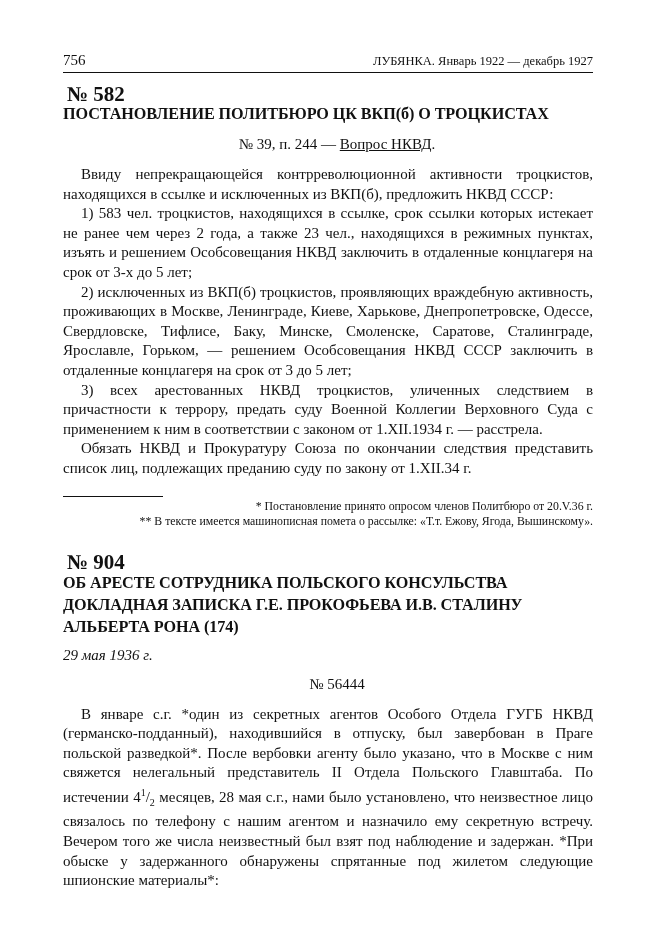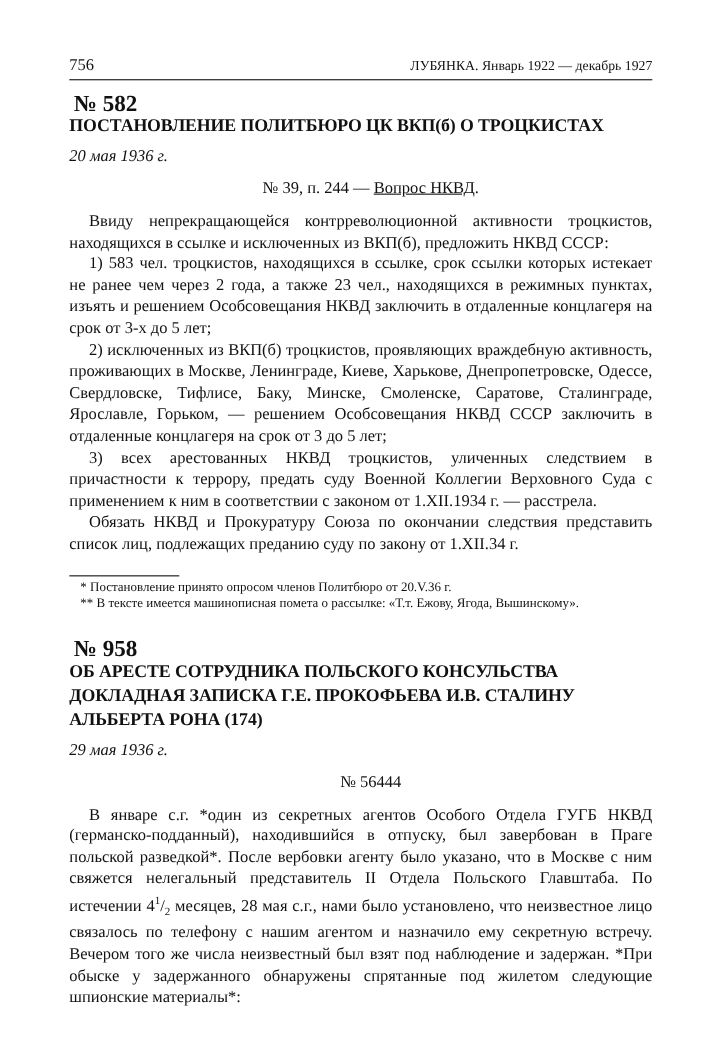--- a/index.html
+++ b/index.html
@@ -14,55 +14,54 @@
   .doc-num { font-weight: bold; font-size: 21px; margin-top: 12px; margin-left: 4px; line-height: 19px; }
   .doc-title { font-weight: bold; font-size: 16.2px; line-height: 21px; letter-spacing: -0.1px; }
   .doc-date { font-style: italic; font-size: 15px; margin-top: 7px; line-height: 20px; }
   .doc-ref { font-size: 15px; margin-top: 9px; margin-left: 18px; line-height: 20px; text-align: center; }
   .doc-ref u { text-decoration: underline; }
   .body-text { margin-top: 11px; font-size: 15px; line-height: 19.6px; text-align: justify; }
   .body-text p { margin: 0; text-indent: 18px; }
   .source { font-size: 13px; margin-top: 11px; margin-left: 18px; line-height: 18px; }
   .fn-rule { width: 100px; border-top: 1.3px solid #111; margin-top: 17px; }
   .footnotes { font-size: 11.8px; line-height: 15px; margin-top: 2px; }
-  .footnotes div { padding-left: 10px; }
+  .footnotes div { padding-left: 10px; text-align: right; }
   .doc2 .doc-num { margin-top: 24px; }
   .doc2 .doc-title { line-height: 22px; }
   sup.frac, sub.frac { font-size: 10px; }
 </style>
 </head>
 <body>
 
 <div class="page">
   <div class="running-head">
     <span class="page-num">756</span>
     <span class="running-title">ЛУБЯНКА. Январь 1922 — декабрь 1927</span>
   </div>
 
   <section class="doc1">
     <div class="doc-num">№ 582</div>
     <div class="doc-title">ПОСТАНОВЛЕНИЕ ПОЛИТБЮРО ЦК ВКП(б) О ТРОЦКИСТАХ</div>
-    <div class="doc-date">20 мая 1936 г.</div>
     <div class="doc-ref"><span>№ 39, п. 244 — </span><u>Вопрос НКВД</u><span>.</span></div>
     <div class="body-text">
       <p>Ввиду непрекращающейся контрреволюционной активности троцкистов, находящихся в ссылке и исключенных из ВКП(б), предложить НКВД СССР:</p>
       <p>1) 583 чел. троцкистов, находящихся в ссылке, срок ссылки которых истекает не ранее чем через 2 года, а также 23 чел., находящихся в режимных пунктах, изъять и решением Особсовещания НКВД заключить в отдаленные концлагеря на срок от 3-х до 5 лет;</p>
       <p>2) исключенных из ВКП(б) троцкистов, проявляющих враждебную активность, проживающих в Москве, Ленинграде, Киеве, Харькове, Днепропетровске, Одессе, Свердловске, Тифлисе, Баку, Минске, Смоленске, Саратове, Сталинграде, Ярославле, Горьком, — решением Особсовещания НКВД СССР заключить в отдаленные концлагеря на срок от 3 до 5 лет;</p>
       <p>3) всех арестованных НКВД троцкистов, уличенных следствием в причастности к террору, предать суду Военной Коллегии Верховного Суда с применением к ним в соответствии с законом от 1.XII.1934 г. — расстрела.</p>
       <p>Обязать НКВД и Прокуратуру Союза по окончании следствия представить список лиц, подлежащих преданию суду по закону от 1.XII.34 г.</p>
     </div>
     <div class="fn-rule"></div>
     <div class="footnotes">
       <div>* Постановление принято опросом членов Политбюро от 20.V.36 г.</div>
       <div>** В тексте имеется машинописная помета о рассылке: «Т.т. Ежову, Ягода, Вышинскому».</div>
     </div>
   </section>
 
   <section class="doc2">
-    <div class="doc-num">№ 958</div>
+    <div class="doc-num">№ 904</div>
     <div class="doc-title">
       <div>ОБ АРЕСТЕ СОТРУДНИКА ПОЛЬСКОГО КОНСУЛЬСТВА</div>
       <div>ДОКЛАДНАЯ ЗАПИСКА Г.Е. ПРОКОФЬЕВА И.В. СТАЛИНУ</div>
       <div>АЛЬБЕРТА РОНА (174)</div>
     </div>
     <div class="doc-date">29 мая 1936 г.</div>
     <div class="doc-ref">№ 56444</div>
     <div class="body-text">
       <p><span>В январе с.г. *один из секретных агентов Особого Отдела ГУГБ НКВД (германско-подданный), находившийся в отпуску, был завербован в Праге польской разведкой*. После вербовки агенту было указано, что в Москве с ним свяжется нелегальный представитель II Отдела Польского Главштаба. По истечении 4</span><sup class="frac">1</sup>/<sub class="frac">2</sub><span> месяцев, 28 мая с.г., нами было установлено, что неизвестное лицо связалось по телефону с нашим агентом и назначило ему секретную встречу. Вечером того же числа неизвестный был взят под наблюдение и задержан. *При обыске у задержанного обнаружены спрятанные под жилетом следующие шпионские материалы*:</span></p>
 

